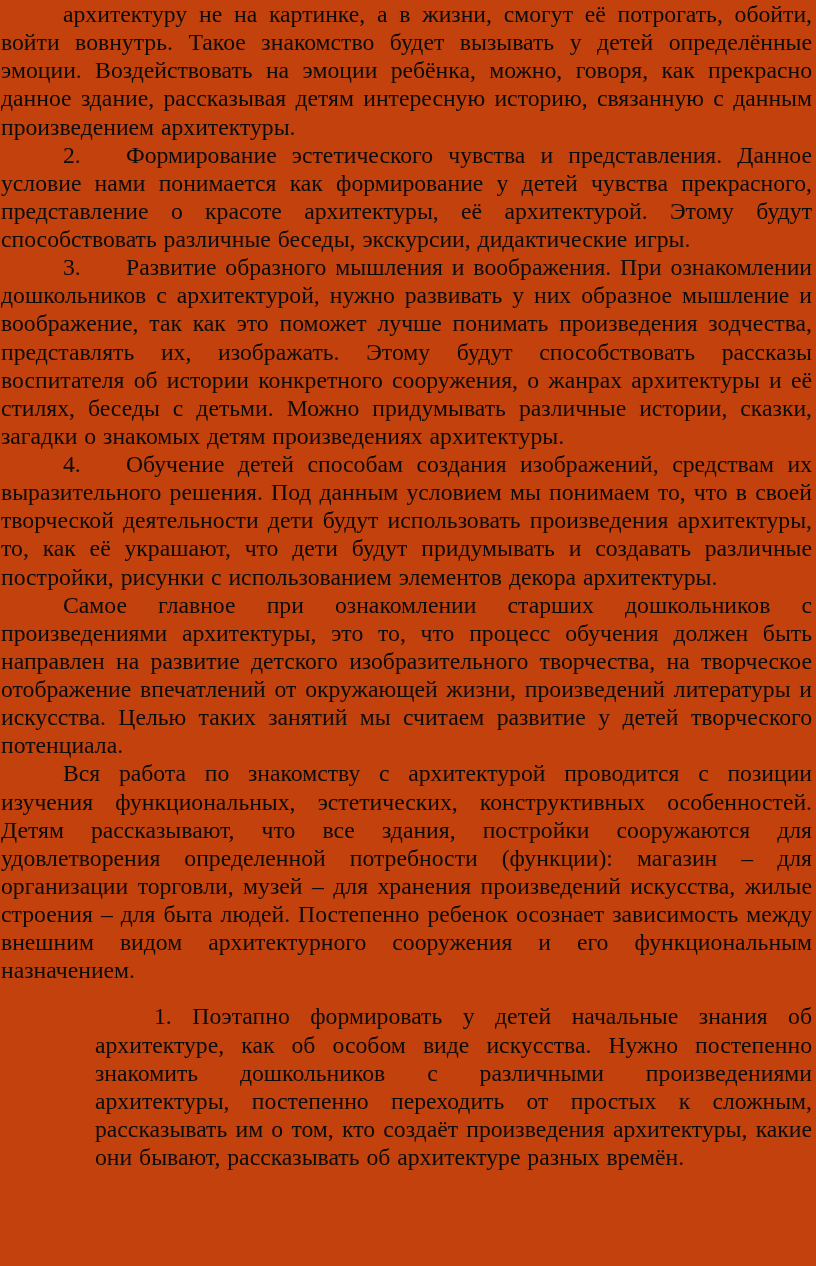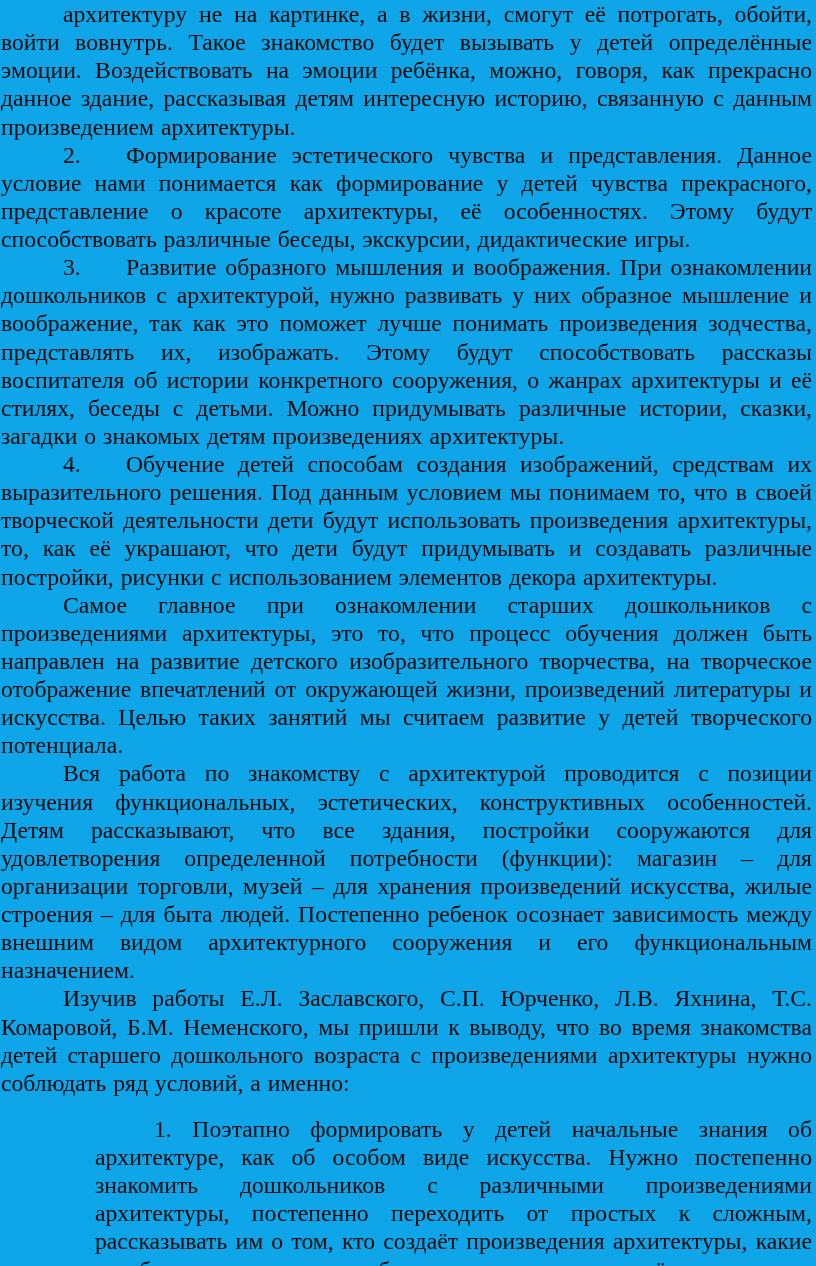--- a/index.html
+++ b/index.html
@@ -5,21 +5,21 @@
   html, body {
     margin: 0;
     padding: 0;
     background: #ffffff;
   }
   .page {
     position: relative;
     width: 816px;
     height: 1266px;
     box-sizing: border-box;
-    background: #0ea5e9;
+    background: #c2410c;
     color: #0c0c0c;
     font-family: "Liberation Serif", "DejaVu Serif", serif;
     font-size: 23.7px;
     line-height: 28.13px;
     padding: 0 4px 0 1px;
     overflow: hidden;
   }
   .para {
     margin: 0;
     text-align: justify;
@@ -37,27 +37,26 @@
     margin-top: 18px;
   }
 </style>
 </head>
 <body>
 
 <div class="page">
 
   <p class="para">архитектуру не на картинке, а в жизни, смогут её потрогать, обойти, войти вовнутрь. Такое знакомство будет вызывать у детей определённые эмоции. Воздействовать на эмоции ребёнка, можно, говоря, как прекрасно данное здание, рассказывая детям интересную историю, связанную с данным произведением архитектуры.</p>
 
-  <p class="para"><span class="num">2.</span><span>Формирование эстетического чувства и представления. Данное условие нами понимается как формирование у детей чувства прекрасного, представление о красоте архитектуры, её особенностях. Этому будут способствовать различные беседы, экскурсии, дидактические игры.</span></p>
+  <p class="para"><span class="num">2.</span><span>Формирование эстетического чувства и представления. Данное условие нами понимается как формирование у детей чувства прекрасного, представление о красоте архитектуры, её архитектурой. Этому будут способствовать различные беседы, экскурсии, дидактические игры.</span></p>
 
   <p class="para"><span class="num">3.</span><span>Развитие образного мышления и воображения. При ознакомлении дошкольников с архитектурой, нужно развивать у них образное мышление и воображение, так как это поможет лучше понимать произведения зодчества, представлять их, изображать. Этому будут способствовать рассказы воспитателя об истории конкретного сооружения, о жанрах архитектуры и её стилях, беседы с детьми. Можно придумывать различные истории, сказки, загадки о знакомых детям произведениях архитектуры.</span></p>
 
   <p class="para"><span class="num">4.</span><span>Обучение детей способам создания изображений, средствам их выразительного решения. Под данным условием мы понимаем то, что в своей творческой деятельности дети будут использовать произведения архитектуры, то, как её украшают, что дети будут придумывать и создавать различные постройки, рисунки с использованием элементов декора архитектуры.</span></p>
 
   <p class="para">Самое главное при ознакомлении старших дошкольников с произведениями архитектуры, это то, что процесс обучения должен быть направлен на развитие детского изобразительного творчества, на творческое отображение впечатлений от окружающей жизни, произведений литературы и искусства. Целью таких занятий мы считаем развитие у детей творческого потенциала.</p>
 
   <p class="para">Вся работа по знакомству с архитектурой проводится с позиции изучения функциональных, эстетических, конструктивных особенностей. Детям рассказывают, что все здания, постройки сооружаются для удовлетворения определенной потребности (функции): магазин – для организации торговли, музей – для хранения произведений искусства, жилые строения – для быта людей. Постепенно ребенок осознает зависимость между внешним видом архитектурного сооружения и его функциональным назначением.</p>
 
-  <p class="para">Изучив работы Е.Л. Заславского, С.П. Юрченко, Л.В. Яхнина, Т.С. Комаровой, Б.М. Неменского, мы пришли к выводу, что во время знакомства детей старшего дошкольного возраста с произведениями архитектуры нужно соблюдать ряд условий, а именно:</p>
 
   <p class="para sub"><span>1.</span> <span>Поэтапно формировать у детей начальные знания об архитектуре, как об особом виде искусства. Нужно постепенно знакомить дошкольников с различными произведениями архитектуры, постепенно переходить от простых к сложным, рассказывать им о том, кто создаёт произведения архитектуры, какие они бывают, рассказывать об архитектуре разных времён.</span></p>
 
 </div>
 
 </body></html>

